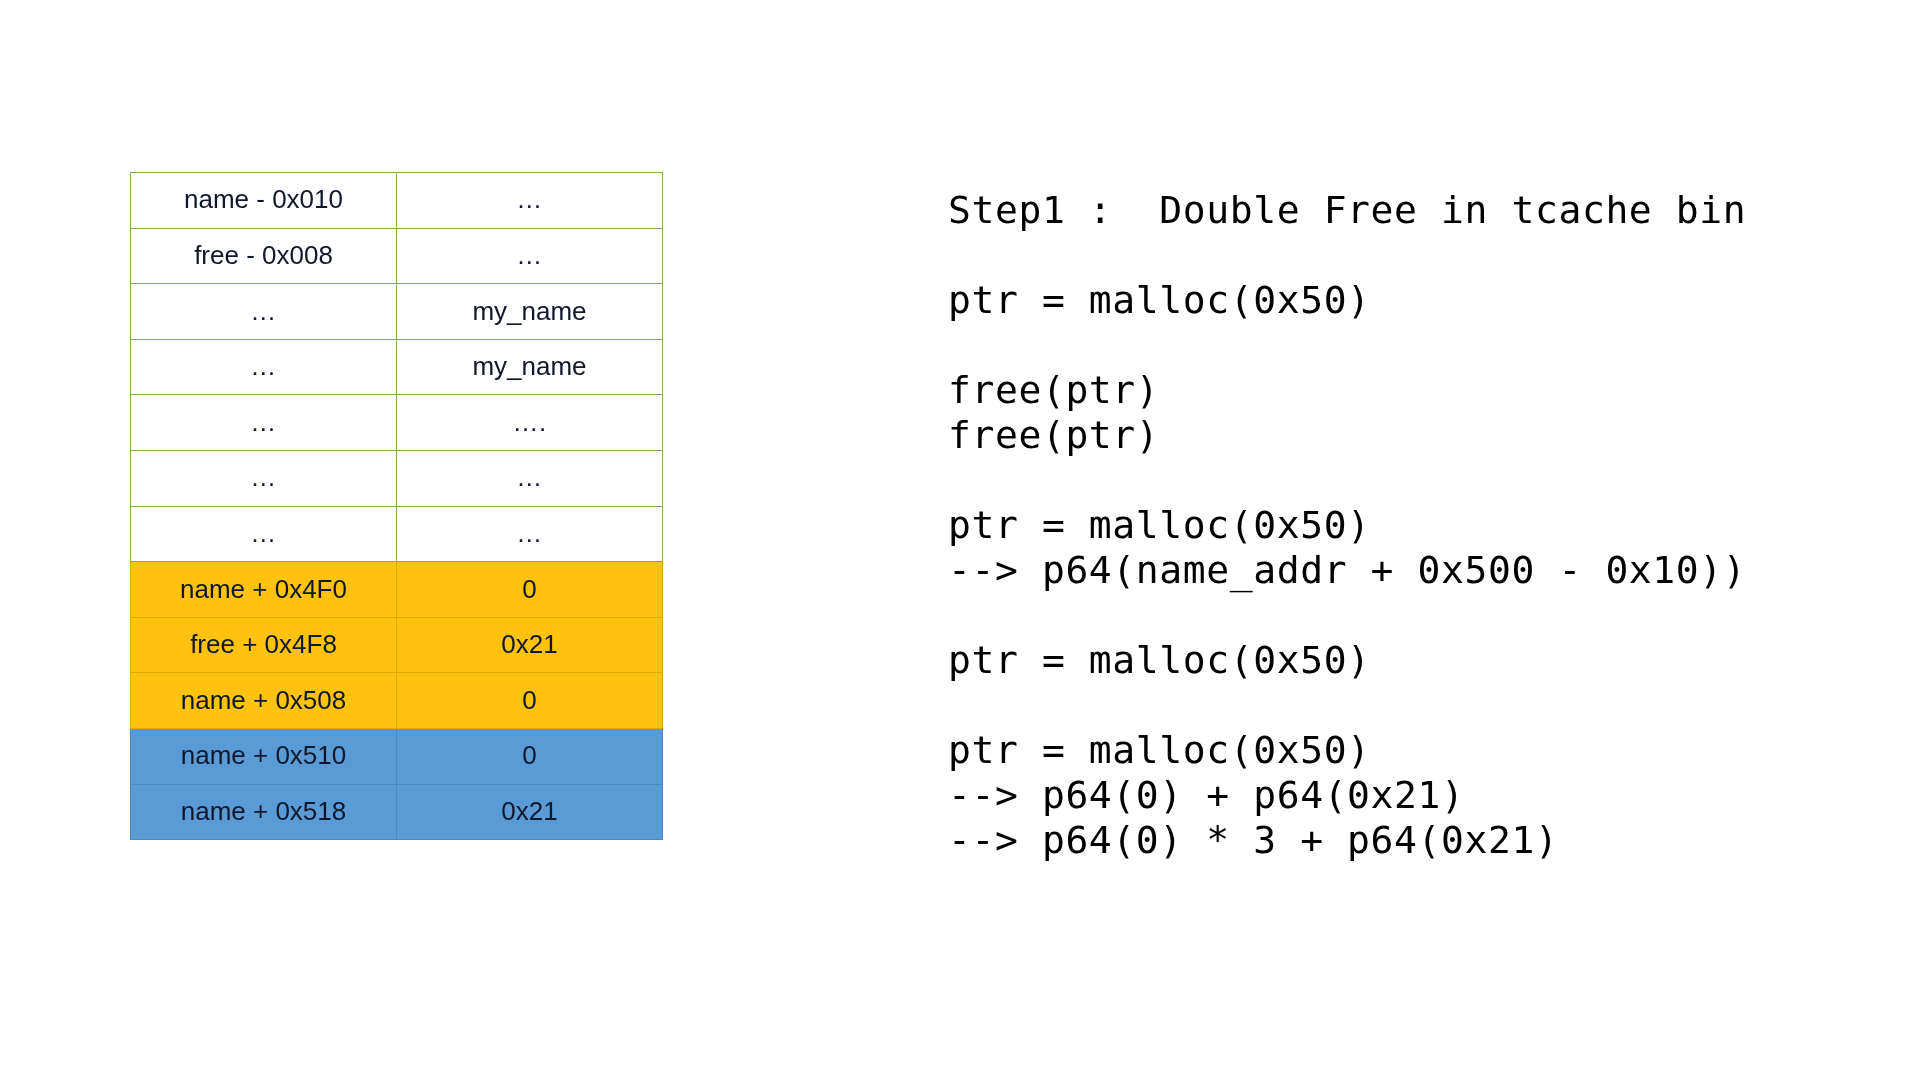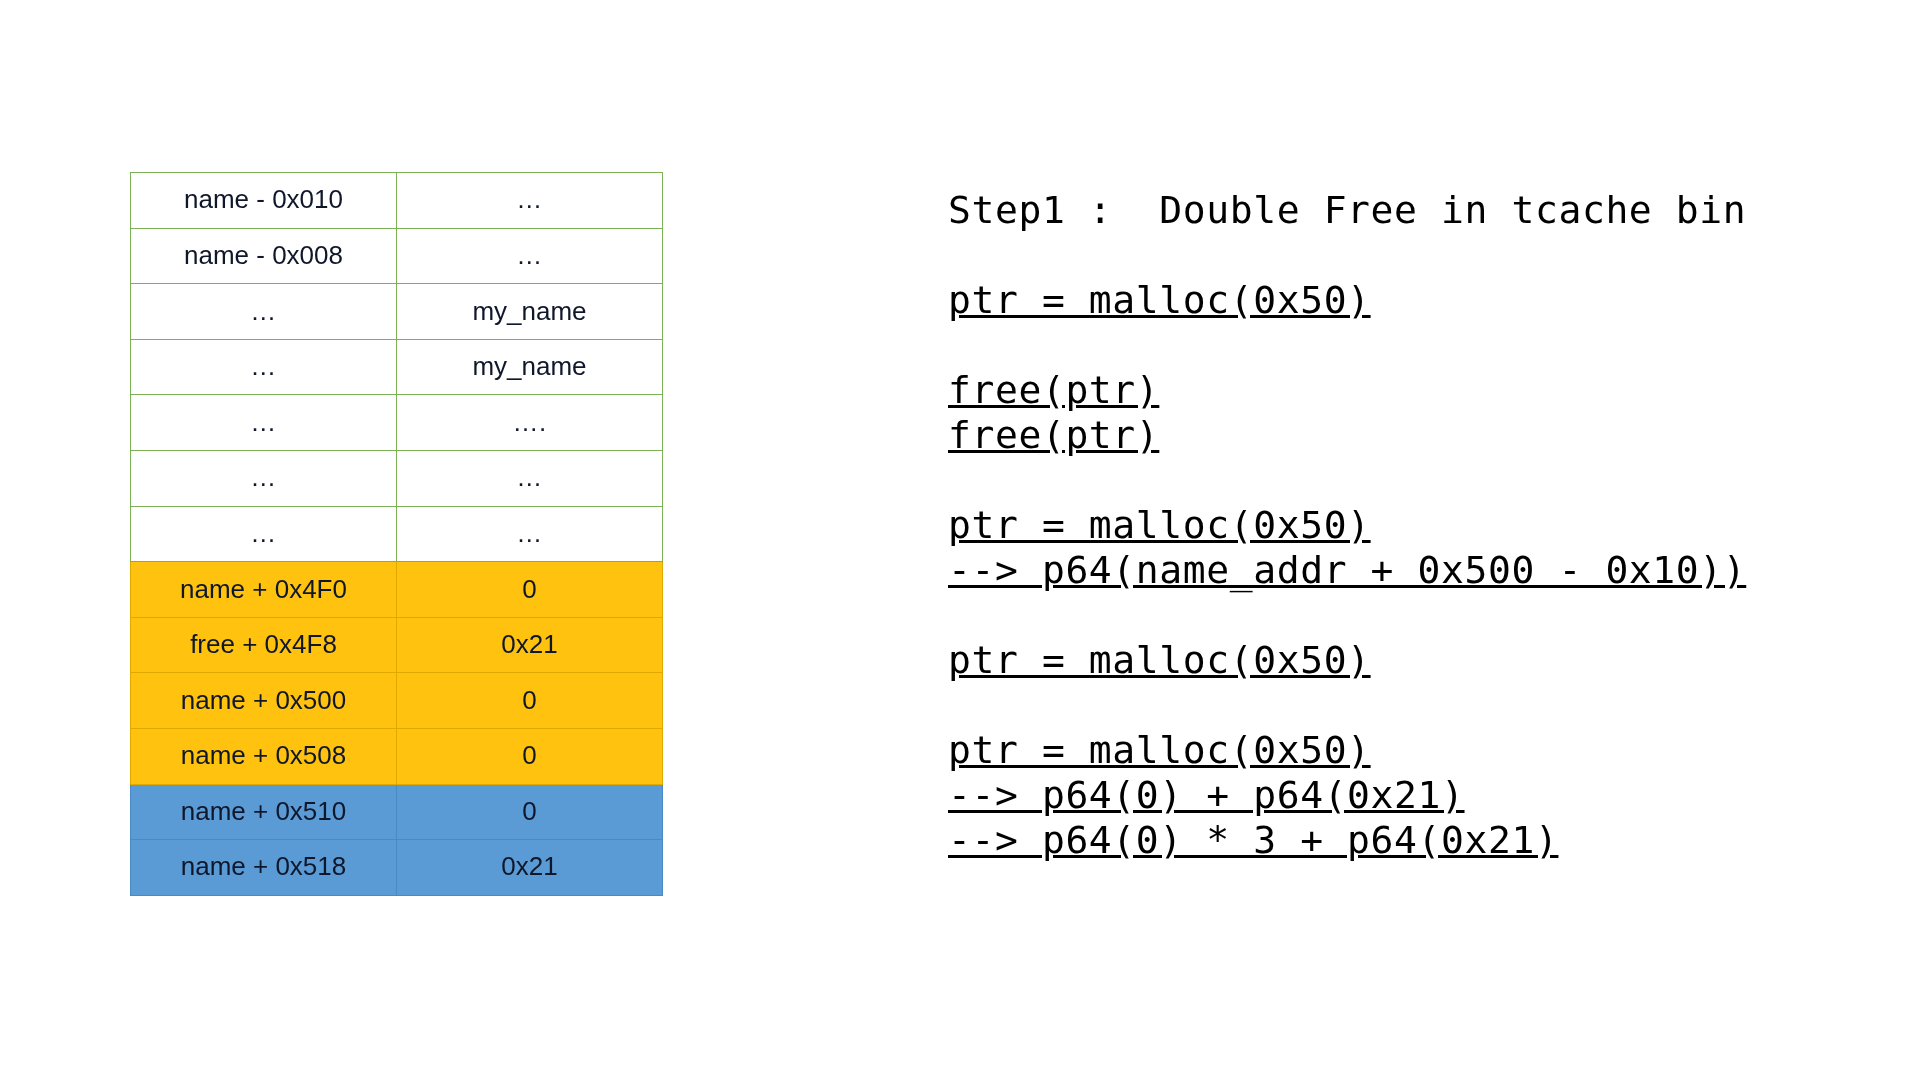--- a/index.html
+++ b/index.html
@@ -73,38 +73,37 @@
     line-height: 45px;
     color: #000000;
     white-space: pre;
     letter-spacing: 0.6px;
   }
   #code-panel .code-line.blank {
     height: 45px;
   }
   #code-panel .code-block {
     margin: 0;
-    text-decoration: underline;
   }
 </style>
 </head>
 <body>
 
 <table id="memory-table">
   <colgroup>
     <col class="col-addr">
     <col class="col-val">
   </colgroup>
   <tbody>
       <tr class="row-plain">
         <td>name - 0x010</td>
         <td class="ellipsis">…</td>
       </tr>
       <tr class="row-plain">
-        <td>name - 0x008</td>
+        <td>free - 0x008</td>
         <td class="ellipsis">…</td>
       </tr>
       <tr class="row-plain">
         <td class="ellipsis">…</td>
         <td>my_name</td>
       </tr>
       <tr class="row-plain">
         <td class="ellipsis">…</td>
         <td>my_name</td>
       </tr>
@@ -120,24 +119,20 @@
         <td class="ellipsis">…</td>
         <td class="ellipsis">…</td>
       </tr>
       <tr class="row-orange">
         <td>name + 0x4F0</td>
         <td>0</td>
       </tr>
       <tr class="row-orange">
         <td>free + 0x4F8</td>
         <td>0x21</td>
-      </tr>
-      <tr class="row-orange">
-        <td>name + 0x500</td>
-        <td>0</td>
       </tr>
       <tr class="row-orange">
         <td>name + 0x508</td>
         <td>0</td>
       </tr>
       <tr class="row-blue">
         <td>name + 0x510</td>
         <td>0</td>
       </tr>
       <tr class="row-blue">

